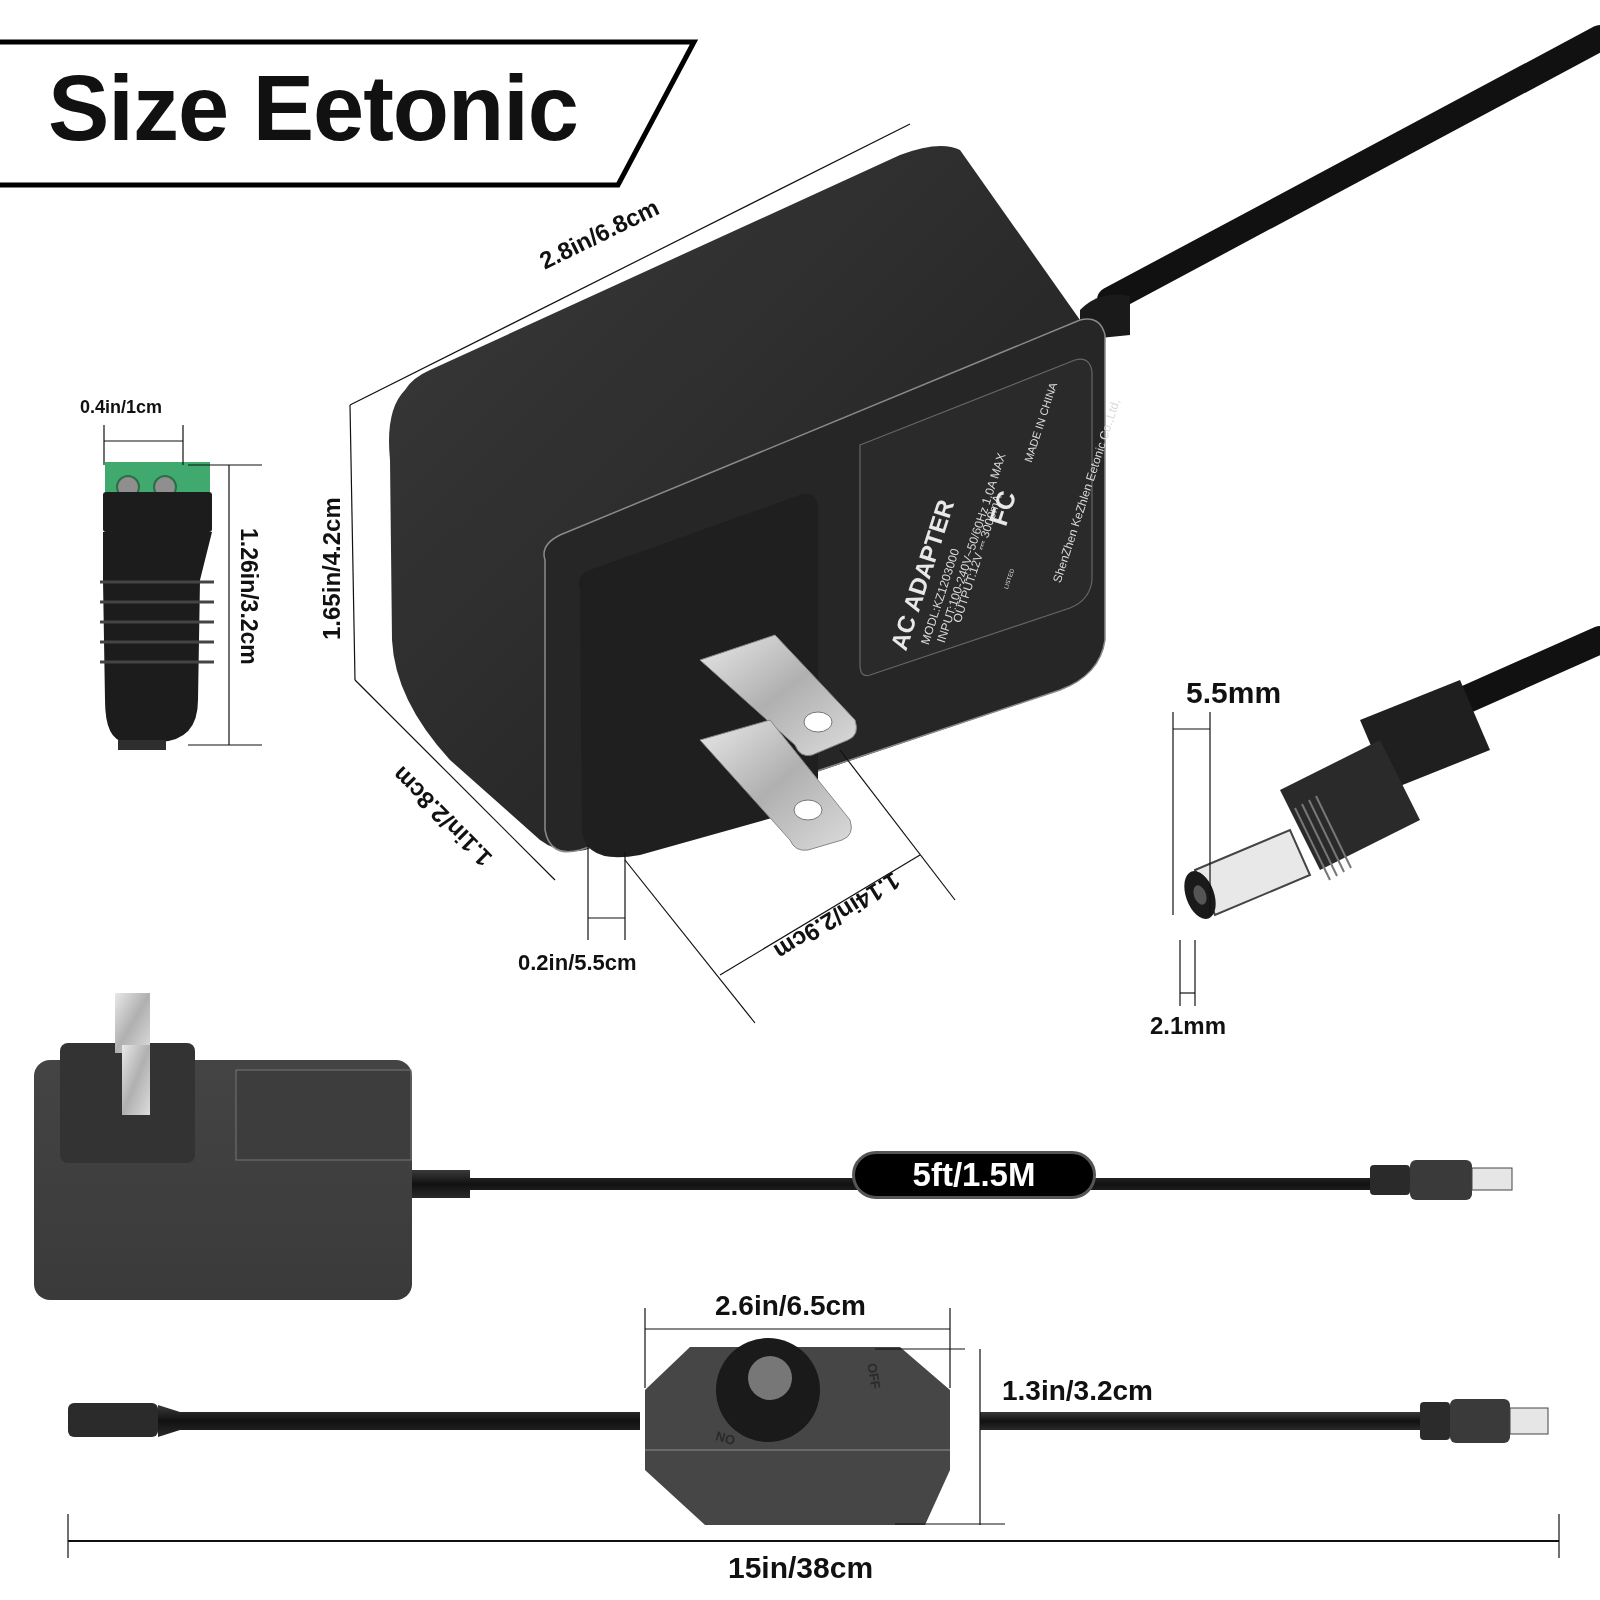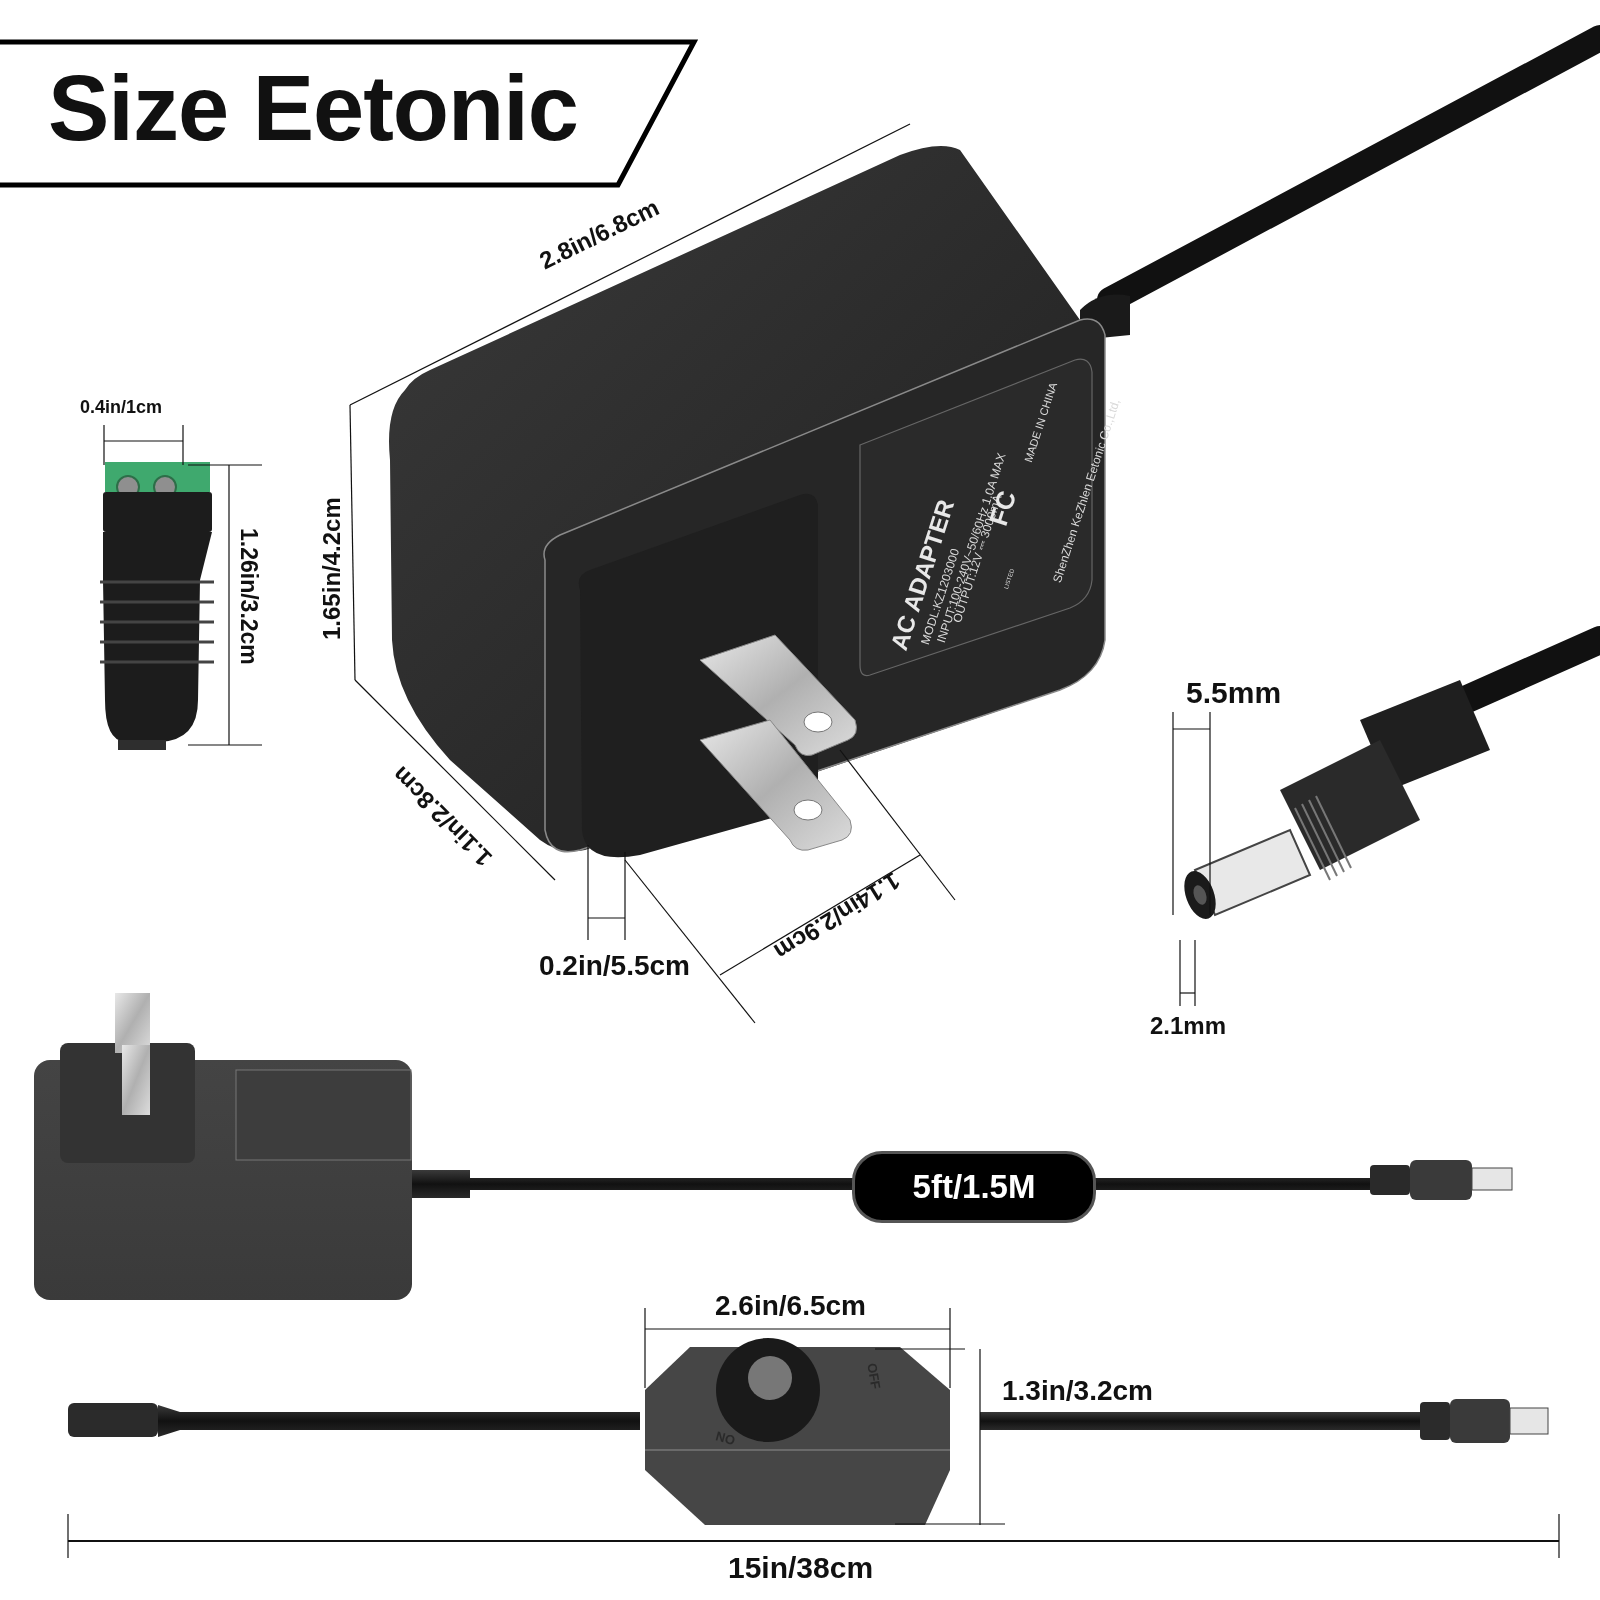--- a/index.html
+++ b/index.html
@@ -1,20 +1,20 @@
 <!DOCTYPE html>
 <html><head>
 <meta charset="utf-8">
 <style>
   html, body { margin:0; padding:0; background:#ffffff; }
   body { width:1600px; height:1600px; position:relative; overflow:hidden; font-family:"Liberation Sans", sans-serif; color:#111; }
   .dim { position:absolute; font-weight:bold; color:#111; white-space:nowrap; font-family:"Liberation Sans", sans-serif; }
   svg { position:absolute; left:0; top:0; }
   .title { position:absolute; left:48px; top:62px; font-size:92px; font-weight:bold; letter-spacing:-1px; line-height:1; }
-  .pill { position:absolute; left:852px; top:1151px; width:244px; height:72px; background:#000; border:3px solid #555; border-radius:30px; color:#fff; font-weight:bold; font-size:33px; display:flex; align-items:center; justify-content:center; box-sizing:border-box; }
+  .pill { position:absolute; left:852px; top:1151px; width:244px; height:48px; background:#000; border:3px solid #555; border-radius:30px; color:#fff; font-weight:bold; font-size:33px; display:flex; align-items:center; justify-content:center; box-sizing:border-box; }
   .label-txt { position:absolute; color:#d9d9d9; font-family:"Liberation Sans", sans-serif; white-space:nowrap; transform-origin:0 0; }
 </style>
 </head>
 <body>
 
 <svg width="1600" height="1600" viewBox="0 0 1600 1600">
   <defs>
     <linearGradient id="bodyGrad" x1="0" y1="0" x2="1" y2="1">
       <stop offset="0" stop-color="#3a3a3a"></stop>
       <stop offset="1" stop-color="#1d1d1d"></stop>
@@ -158,21 +158,21 @@
     <line x1="1559" y1="1514" x2="1559" y2="1558"></line>
     <line x1="68" y1="1541" x2="1559" y2="1541" stroke-width="2"></line>
   </g>
 </svg>
 
 <div class="title">Size Eetonic</div>
 
 <div class="dim" style="left:535px; top:250px; font-size:24px; transform:rotate(-26deg); transform-origin:left top;">2.8in/6.8cm</div>
 <div class="dim" style="left:318px; top:640px; font-size:24px; transform:rotate(-90deg); transform-origin:left top;">1.65in/4.2cm</div>
 <div class="dim" style="left:478px; top:872px; font-size:24px; transform:rotate(225deg); transform-origin:left top;">1.1in/2.8cm</div>
-<div class="dim" style="left:539px; top:950px; font-size:28px;">0.2in/5.5cm</div>
+<div class="dim" style="left:518px; top:950px; font-size:22px;">0.2in/5.5cm</div>
 <div class="dim" style="left:905px; top:890px; font-size:24px; transform:rotate(148deg); transform-origin:left top;">1.14in/2.9cm</div>
 
 <div class="label-txt" style="left:885px; top:645px; font-size:24px; font-weight:bold; color:#e8e8e8; transform:rotate(-72deg);">AC ADAPTER</div>
 <div class="label-txt" style="left:918px; top:642px; font-size:12px; transform:rotate(-72deg);">MODL:KZ1203000</div>
 <div class="label-txt" style="left:934px; top:640px; font-size:12px; transform:rotate(-72deg);">INPUT:100-240V~50/60Hz 1.0A MAX</div>
 <div class="label-txt" style="left:950px; top:620px; font-size:12px; transform:rotate(-72deg);">OUTPUT:12V ⎓ 3000mA</div>
 <div class="label-txt" style="left:983px; top:520px; font-size:26px; font-weight:bold; color:#e8e8e8; transform:rotate(-72deg);">FC</div>
 <div class="label-txt" style="left:1003px; top:588px; font-size:6px; transform:rotate(-72deg);">LISTED</div>
 <div class="label-txt" style="left:1022px; top:460px; font-size:11px; transform:rotate(-72deg);">MADE IN CHINA</div>
 <div class="label-txt" style="left:1050px; top:580px; font-size:12px; transform:rotate(-72deg);">ShenZhen KeZhlen Eetonic Co.,Ltd,</div>

